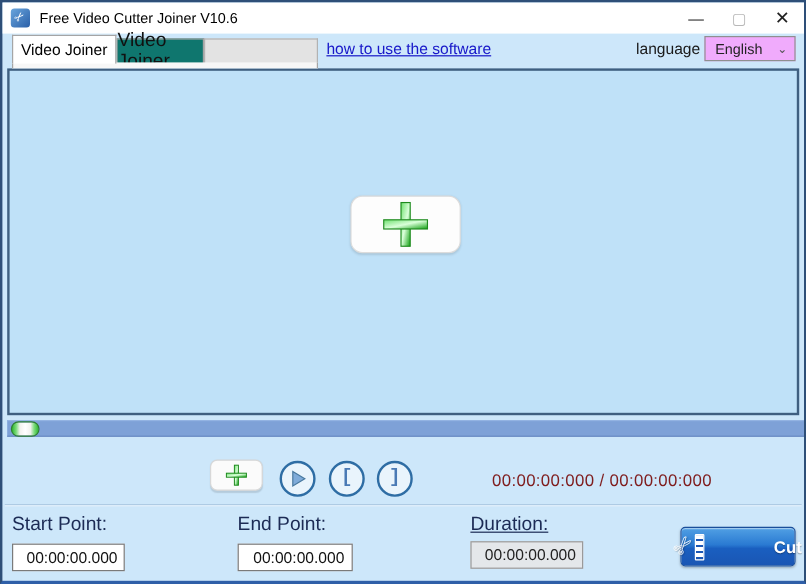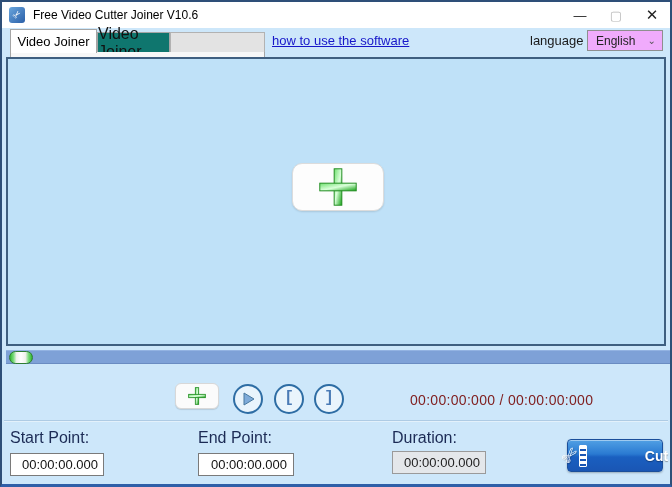--- a/index.html
+++ b/index.html
@@ -139,21 +139,21 @@
     border-top:1px solid #aecbe4; border-bottom:1px solid #e3f1fb;
   }
 
   
   .field-label {
     position:absolute; top:427px;
     font-size:16px; color:#1c2b55;
   }
   .lbl-start { left:8px; }
   .lbl-end { left:196px; }
-  .lbl-duration { left:390px; }
+  .lbl-duration { left:390px;text-decoration:underline; }
   .time-input {
     position:absolute; top:451px; height:23px;
     border:1px solid #7a7a7a; background:#ffffff;
     font-size:13px; color:#111; padding-left:6px;
     font-family:"Liberation Sans", sans-serif;
     text-align:center;
   }
   .in-start { left:8px; width:94px; }
   .in-end { left:196px; width:96px; }
   .in-duration {

